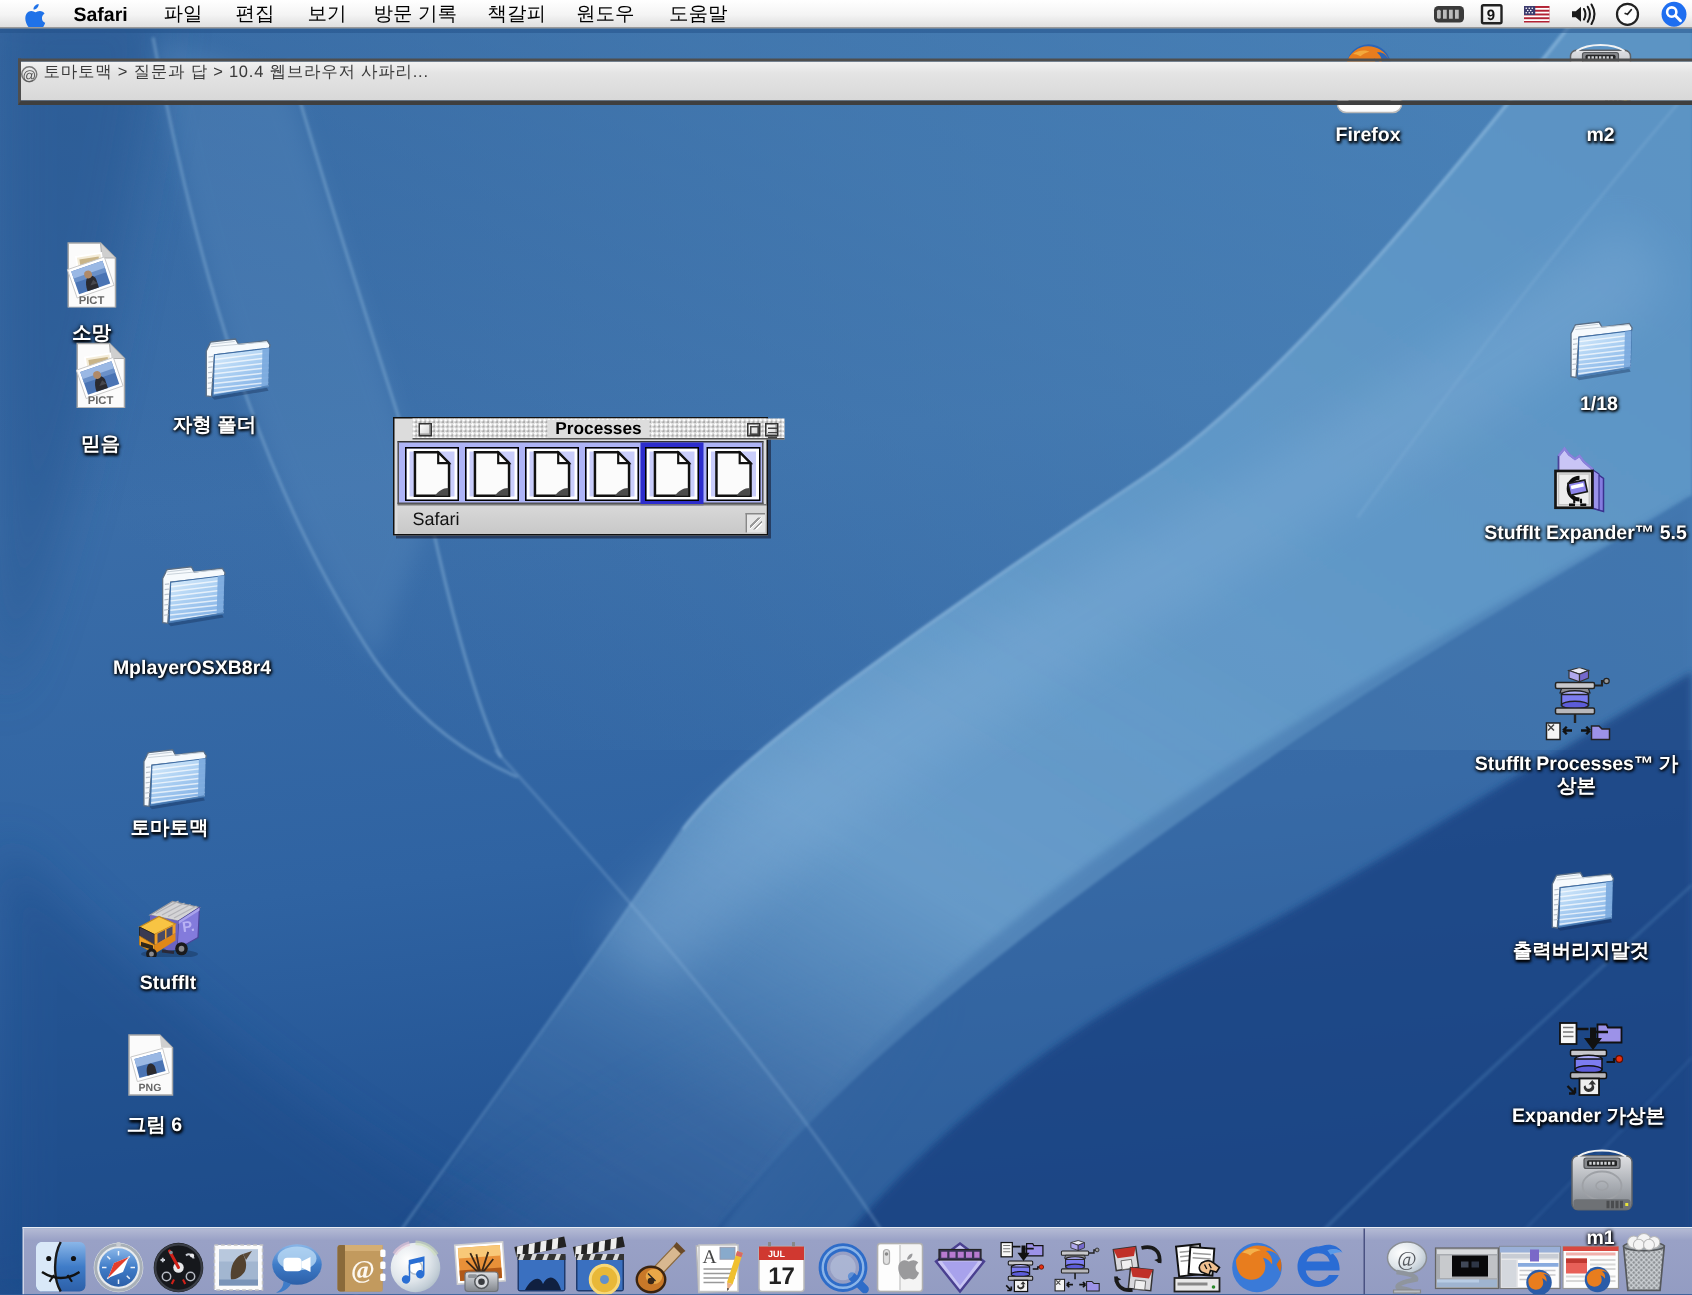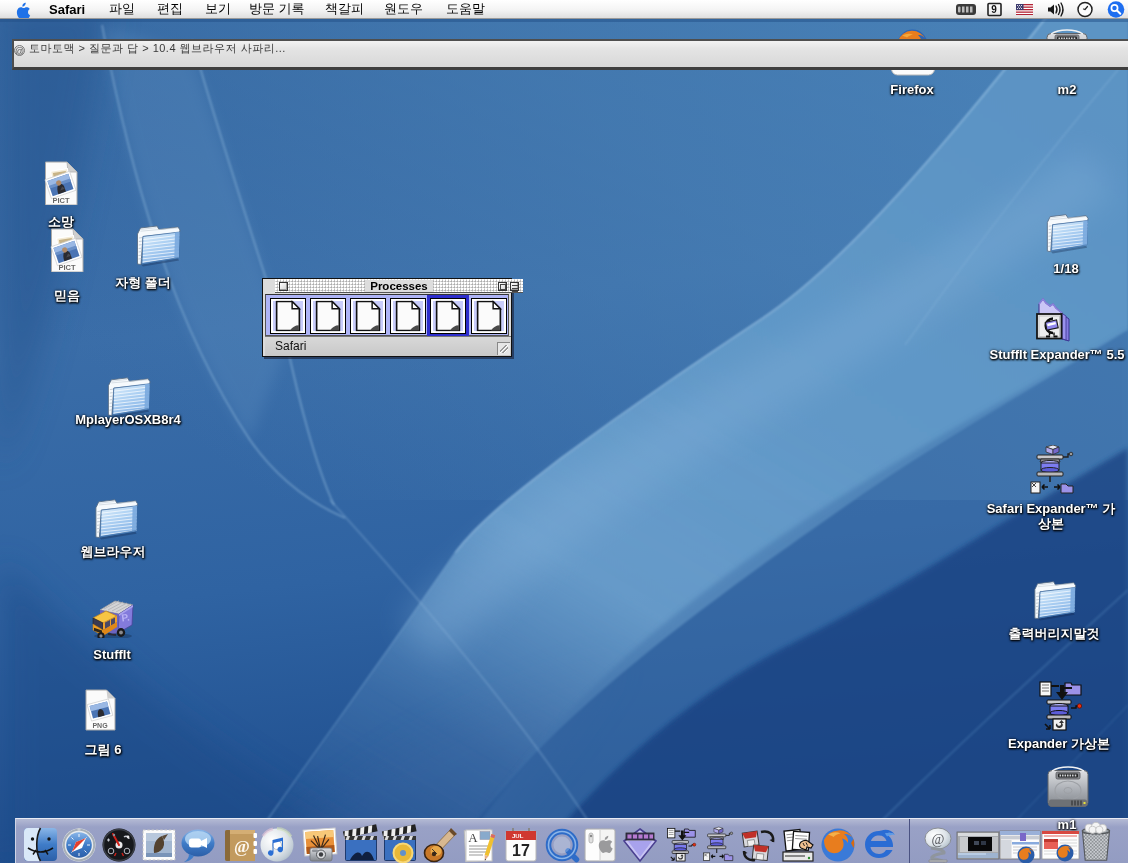--- a/index.html
+++ b/index.html
@@ -303,25 +303,25 @@
         <use href="#pictdoc"></use>
       </svg></div>
 <div class="lbl" style="left:67px;top:287px">믿음</div>
 <div class="ico" style="left:134px;top:219px"><svg width="48" height="48" viewBox="0 0 48 48">
         <use href="#folder"></use>
       </svg></div>
 <div class="lbl" style="left:143px;top:274px">자형 폴더</div>
 <div class="ico" style="left:105px;top:371px"><svg width="47" height="47" viewBox="0 0 48 48">
         <use href="#folder"></use>
       </svg></div>
-<div class="lbl" style="left:128px;top:412px">MplayerOSXB8r4</div>
+<div class="lbl" style="left:128px;top:437px">MplayerOSXB8r4</div>
 <div class="ico" style="left:92px;top:493px"><svg width="48" height="47" viewBox="0 0 48 48">
         <use href="#folder"></use>
       </svg></div>
-<div class="lbl" style="left:113px;top:543px">웹브라우저</div>
+<div class="lbl" style="left:113px;top:543px">토마토맥</div>
 <div class="ico" style="left:90px;top:596px"><svg width="44" height="42" viewBox="0 0 44 42">
         <use href="#transmit"></use>
       </svg></div>
 <div class="lbl" style="left:112px;top:647px">StuffIt</div>
 <div class="ico" style="left:85px;top:689px"><svg width="31" height="42" viewBox="0 0 31 42">
         <use href="#pngdoc"></use>
       </svg></div>
 <div class="lbl" style="left:103px;top:741px">그림 6</div>
 
 <div class="ico" style="left:891px;top:29px;z-index:5"><svg width="44" height="47" viewBox="0 0 44 47">
@@ -337,21 +337,21 @@
         <use href="#folder"></use>
       </svg></div>
 <div class="lbl" style="left:1066px;top:261px">1/18</div>
 <div class="ico" style="left:1032px;top:292px"><svg width="41" height="50" viewBox="0 0 41 50">
         <use href="#sitfolder"></use>
       </svg></div>
 <div class="lbl" style="left:1057px;top:347px">StuffIt Expander™ 5.5</div>
 <div class="ico" style="left:1027px;top:445px"><svg width="50" height="50" viewBox="0 0 46 50">
         <use href="#sitexp"></use>
       </svg></div>
-<div class="lbl" style="left:1051px;top:500px">Safari Expander™ 가</div>
+<div class="lbl" style="left:1051px;top:500px">StuffIt Processes™ 가</div>
 <div class="lbl" style="left:1051px;top:515px">상본</div>
 <div class="ico" style="left:1030px;top:575px"><svg width="49" height="46" viewBox="0 0 48 48">
         <use href="#folder"></use>
       </svg></div>
 <div class="lbl" style="left:1054px;top:625px">출력버리지말것</div>
 <div class="ico" style="left:1034px;top:680px"><svg width="50" height="51" viewBox="0 0 48 51">
         <use href="#dropstuff"></use>
       </svg></div>
 <div class="lbl" style="left:1059px;top:735px">Expander 가상본</div>
 <div class="ico" style="left:1047px;top:766px"><svg width="42" height="45" viewBox="0 0 42 40">

